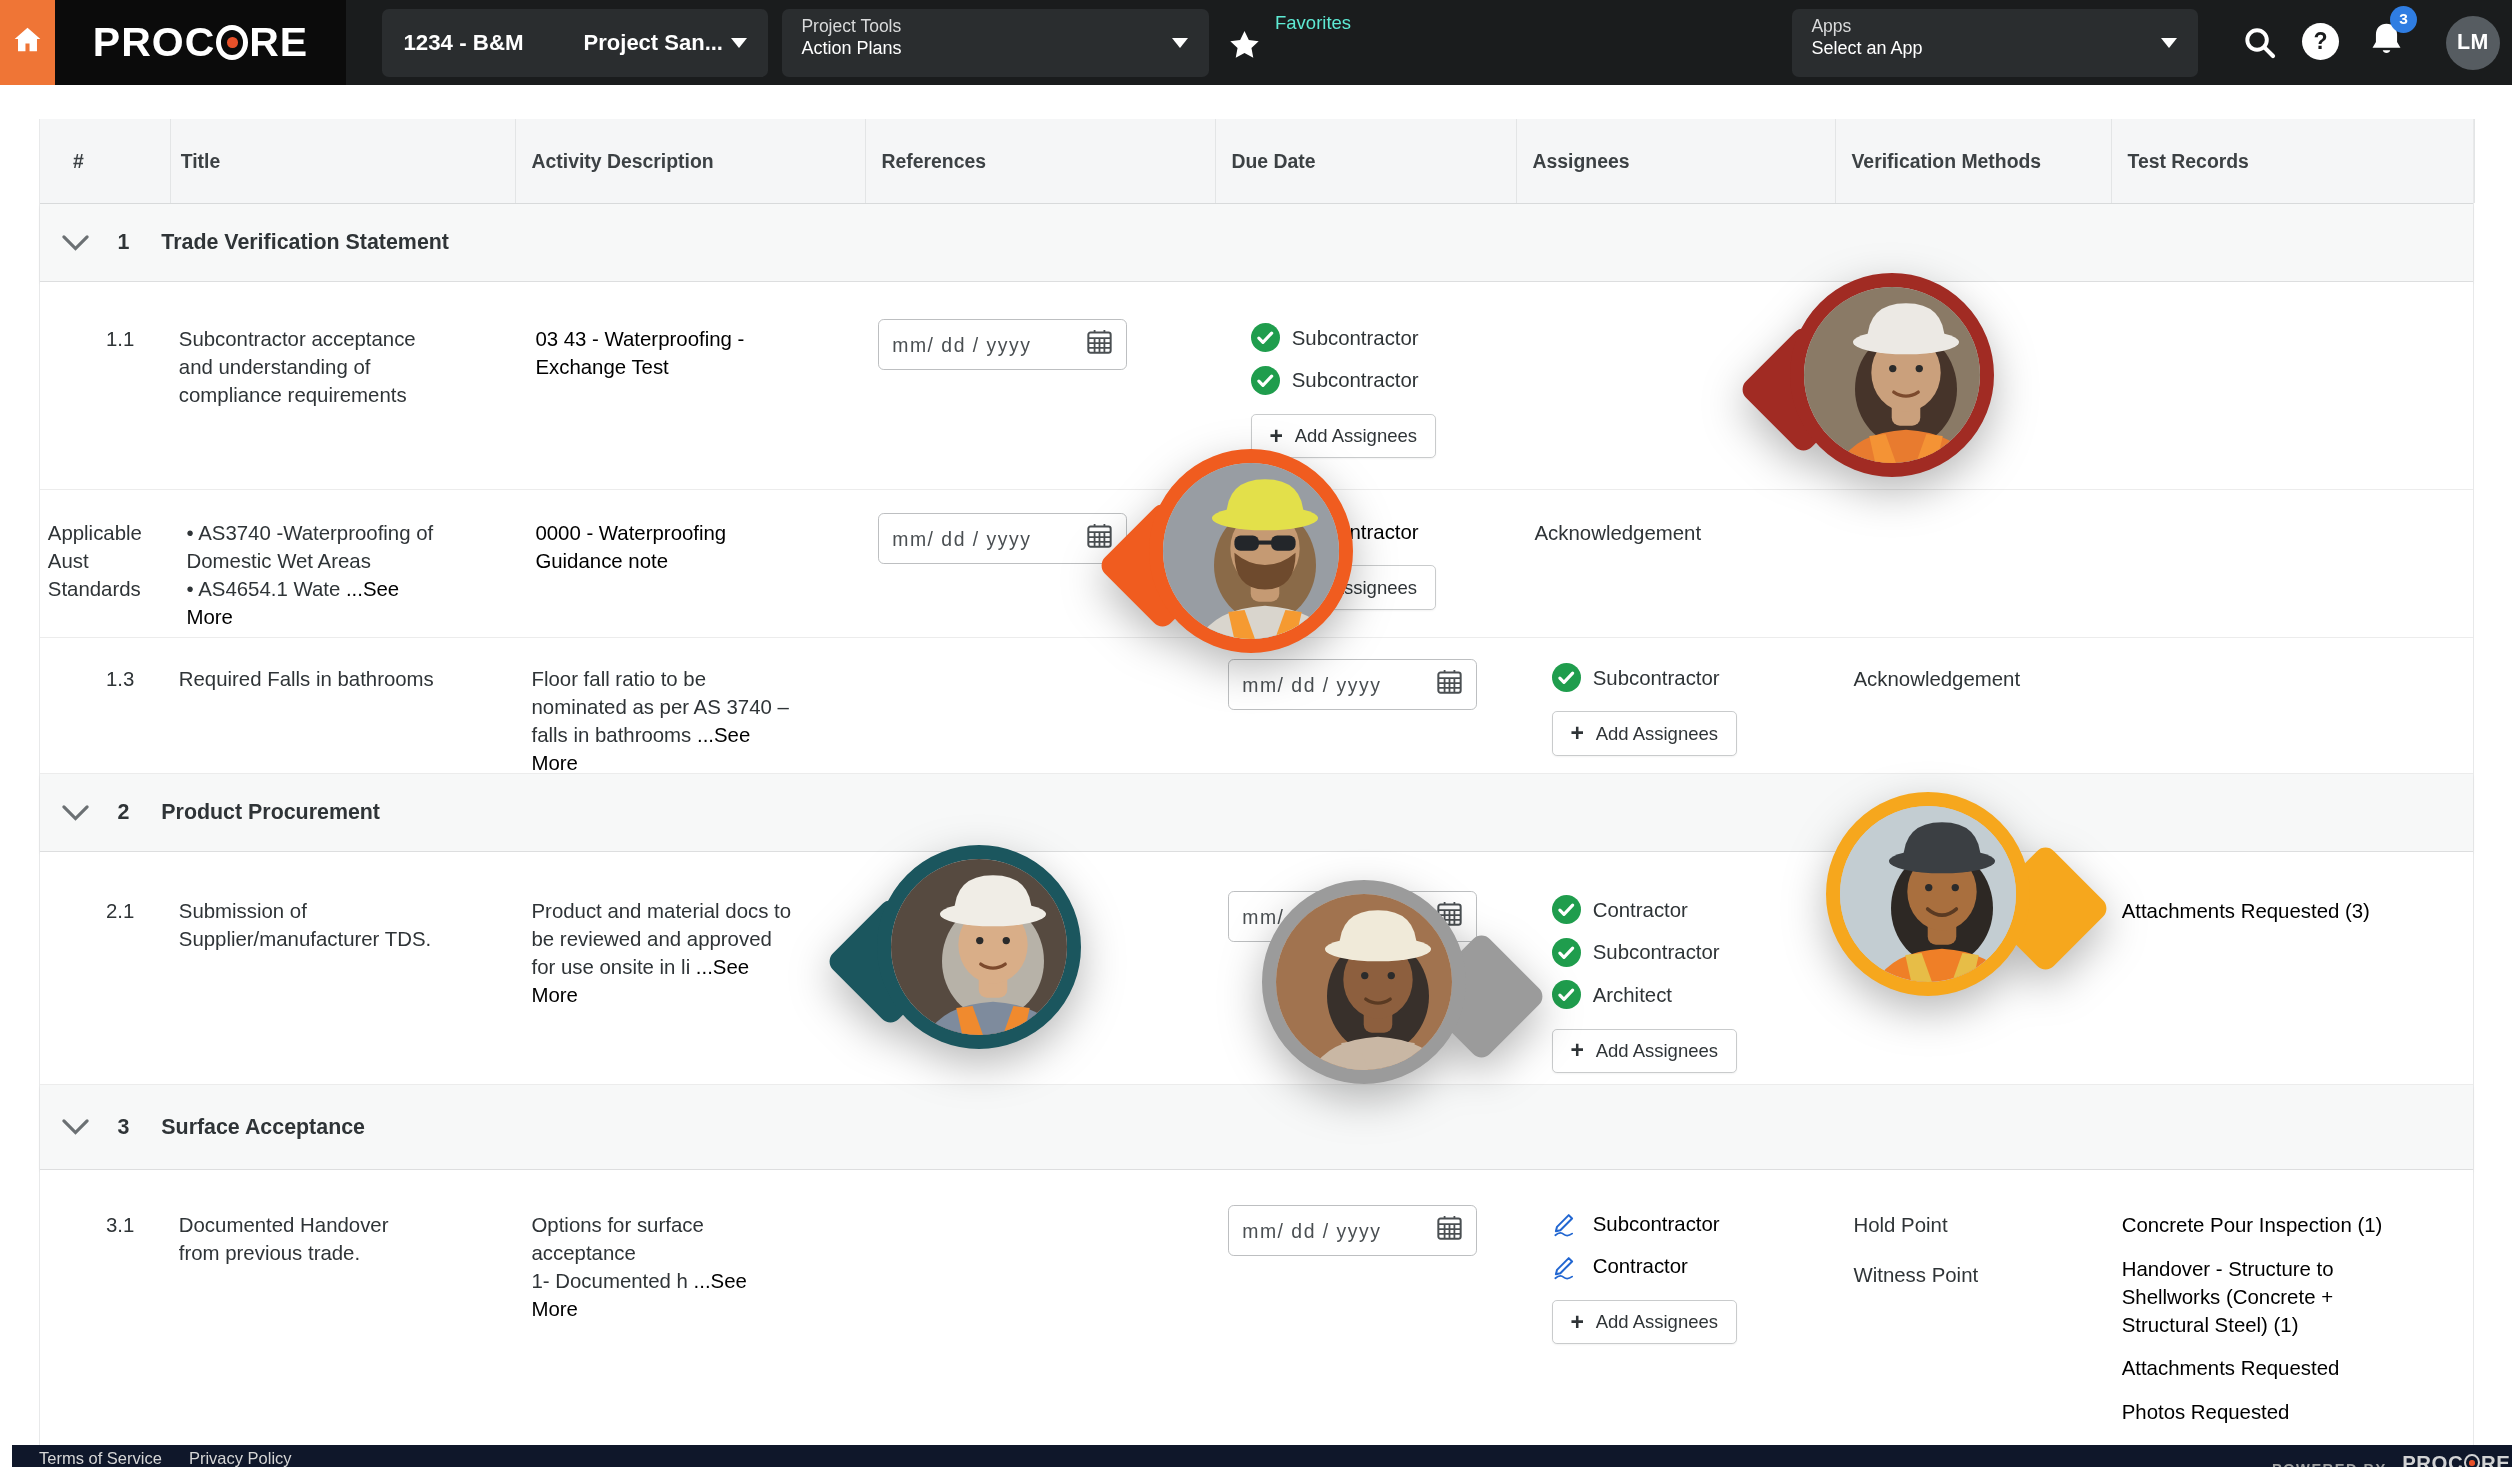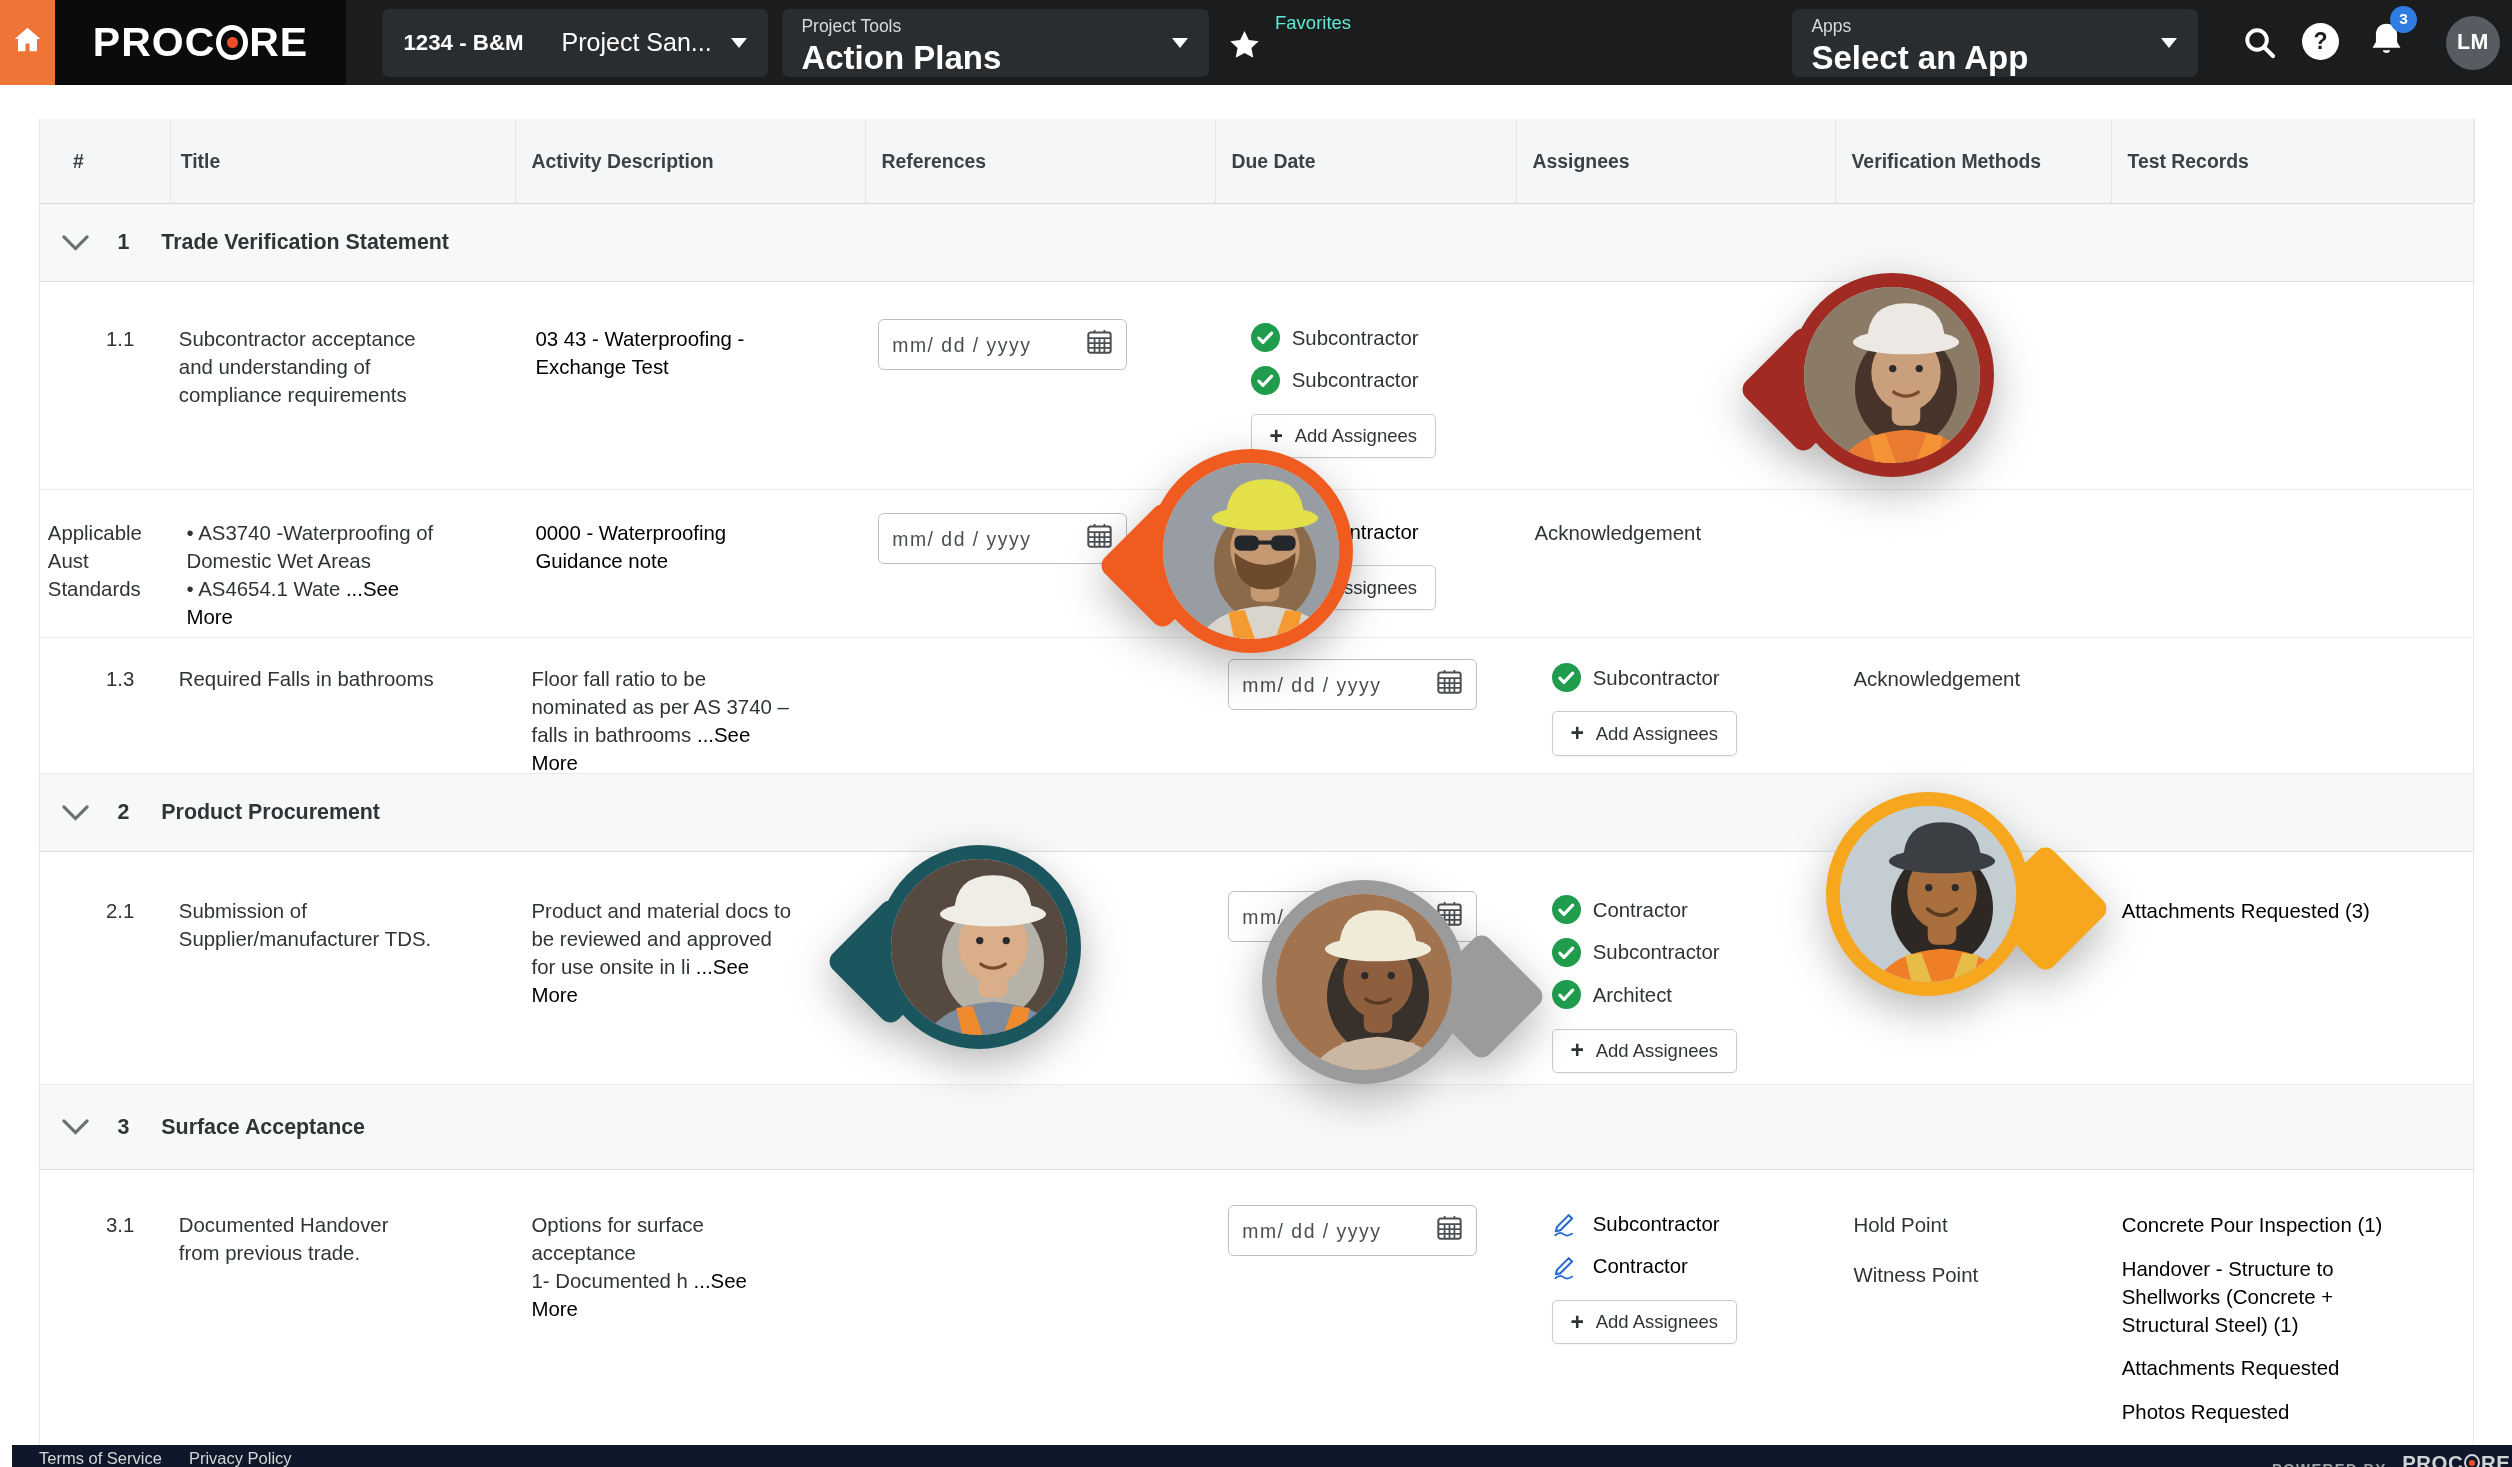--- a/index.html
+++ b/index.html
@@ -15,25 +15,25 @@
   .plogo { display:inline-flex; align-items:center; font-weight:bold; color:#fff;
     letter-spacing:1px; font-size:41px; line-height:1;justify-content:center; }
   .plogo .plogo-o { width:0.78em; height:0.84em; border:0.135em solid currentColor; border-radius:50%;
     display:inline-block; position:relative; margin:0 1px; }
   .plogo .plogo-dot { position:absolute; left:50%; top:50%; width:0.26em; height:0.26em;
     margin:-0.13em 0 0 -0.13em; border-radius:50%; background:#E8512A; }
   .nav-box { position:absolute; top:8.7px; height:68px; background:#2A2D2F; border-radius:6.8px;
     cursor:pointer; }
   .proj-box { left:382px; width:386px; display:flex; align-items:center; padding:0 21.4px; }
   .proj-company { font-weight:bold; font-size:22.3px; color:#fff; white-space:nowrap; }
-  .proj-name { font-weight:normal; font-size:25px; color:#fff; margin-left:38px; white-space:nowrap; }
+  .proj-name { font-weight:bold; font-size:22px; color:#fff; margin-left:60px; white-space:nowrap; }
   .tools-box { left:782px; width:427px; padding:7.8px 19.4px 0 19.4px; }
   .apps-box { left:1792px; width:406px; padding:7.8px 19.4px 0 19.4px; }
   .box-label { font-size:17.5px; color:#D9DADB; line-height:1.2; }
-  .box-value { font-size:33px; font-weight:bold; color:#fff; line-height:1.25; white-space:nowrap; }
+  .box-value { font-size:18px; font-weight:normal; color:#fff; line-height:1.25; white-space:nowrap; }
   .caret { width:0; height:0; border-left:8.7px solid transparent; border-right:8.7px solid transparent;
     border-top:10.7px solid #fff; }
   .caret-proj { margin-left:auto; }
   .caret-abs { position:absolute; right:21.4px; top:29px; }
   .fav-star { position:absolute; left:1226px; top:27px; cursor:pointer; }
   .fav-label { position:absolute; left:1275px; top:11.7px; font-size:18.5px; color:#5eead4; }
   .nav-icon { position:absolute; top:23px; cursor:pointer; }
   .help-circle { position:absolute; left:2302px; top:23px; width:37px; height:37px; border-radius:50%;
     background:#fff; color:#1A1C1D; font-size:23px; font-weight:bold; display:flex;
     align-items:center; justify-content:center; cursor:pointer; }

